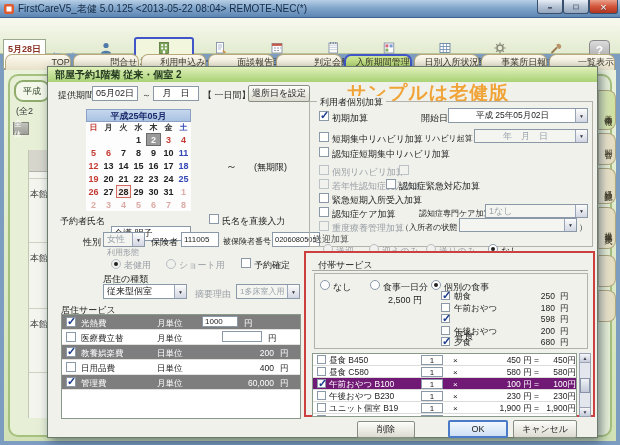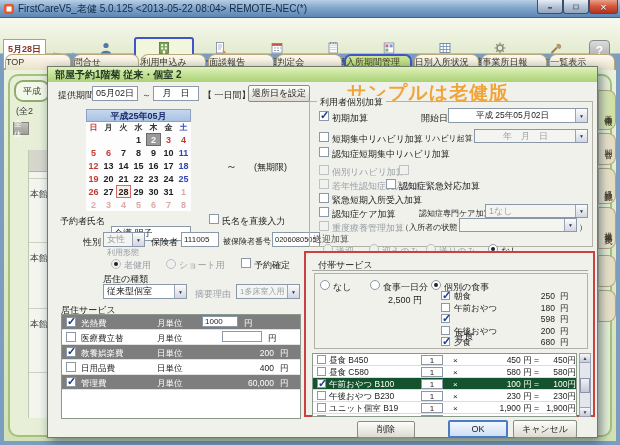--- a/index.html
+++ b/index.html
@@ -20,21 +20,21 @@
 .navarrow{position:absolute;top:26px;font-size:13px;font-weight:bold;color:#8aa2c6}
 .nav-back::after{content:"←"}
 .nav-fwd::after{content:"→"}
 .tbrow{position:absolute;left:78px;top:19px;width:506px;height:33px;display:flex}
 .t-btn{flex:1;display:flex;flex-direction:column;align-items:center;justify-content:center;border-radius:3px}
 .t-btn .lbl{font-size:8px;color:#333;margin-top:1px;white-space:nowrap}
 .t-btn.active{border:2px solid #4055c8;background:#f1f6dd}
 .helpbtn{position:absolute;left:589px;top:22px;width:21px;height:21px;border-radius:4px;background:linear-gradient(#dcdcdc,#a6a6a6);border:1px solid #8a8a8a;color:#fff;font-weight:bold;font-size:12px;display:flex;align-items:center;justify-content:center}
 
 .navtabs{position:absolute;left:5px;top:54px;width:610px;height:16px;display:flex;gap:2px}
-.ntab{flex:1;text-align:left;font-size:9px;line-height:14px;color:#3a3527;background:linear-gradient(#fcf9ef,#e9e2ca);border:1px solid #b8a87c;border-bottom:0;border-radius:7px 7px 0 0;white-space:nowrap;overflow:hidden}
+.ntab{flex:1;text-align:right;font-size:9px;line-height:14px;color:#3a3527;background:linear-gradient(#fcf9ef,#e9e2ca);border:1px solid #b8a87c;border-bottom:0;border-radius:7px 7px 0 0;white-space:nowrap;overflow:hidden}
 .ntab.active{background:linear-gradient(#d0e698,#a9d162);border:2px solid #4055c8;border-bottom:0;line-height:12px}
 
 .mainframe{position:absolute;left:4px;top:70px;width:612px;height:371px;background:linear-gradient(#ebf2dc,#d2e2b6)}
 .innerframe{position:absolute;left:8px;top:74px;width:604px;height:363px;border:2px solid #a6c07e;border-radius:10px;background:#e7efd7}
 
 .pill{position:absolute;left:14px;top:80px;width:36px;height:22px;border:2px solid #90ac6c;border-radius:9px;background:#f4f8ea;font-size:9px;color:#3a4c30;display:flex;align-items:center;justify-content:center}
 .bglbl{position:absolute;font-size:9px;color:#3a3a3a;white-space:nowrap}
 .bgbtn{position:absolute;left:13px;top:122px;width:16px;height:13px;background:linear-gradient(#c2c2bc,#9e9e98);border:1px solid #84847e;color:#fdfdf8;font-size:8px;display:flex;align-items:center;justify-content:center}
 .bgcol{position:absolute;left:28px;top:150px;width:26px;height:268px;background:#f3f5ee;border-left:1px solid #c0c8b2;border-right:1px solid #c0c8b2}
 .bgcol .hd{position:absolute;left:0;top:0;width:24px;height:22px;background:#d6d6cc;border-bottom:1px solid #b2b2a8}
@@ -83,21 +83,21 @@
 .rsrow{position:relative;width:100%;height:15px;border-bottom:1px solid #e2e2de;font-size:8.5px}
 .rsrow.dk{background:#7e7e7e;color:#fff}
 .rs-ck{left:4px;top:2px;width:10px;height:10px}
 .rs-name{position:absolute;left:19px;top:3px}
 .rs-unit{position:absolute;left:95px;top:3px}
 .rs-val{position:absolute;left:140px;top:3px;width:72px;text-align:right}
 .rs-yen{position:absolute;left:218px;top:3px}
 
 .itwrap{position:absolute;left:6px;top:100px;width:265px;height:64px;background:#fff;border:1px solid #8a9a8a;overflow:hidden}
 .itrow{position:relative;width:100%;height:12px;border-bottom:1px solid #dcdcd8;font-size:8.5px;background:#fff}
-.itrow.dk{background:#14532d;color:#fff}
+.itrow.dk{background:#701a75;color:#fff}
 .it-ck{left:4px;top:1px;width:9px;height:9px}
 .it-name{position:absolute;left:16px;top:1px}
 .it-qty{position:absolute;left:108px;top:1px;width:22px;height:10px;font-size:8px;text-align:center;padding:0}
 .it-x{position:absolute;left:140px;top:2px;font-size:8px}
 .it-up{position:absolute;left:152px;top:1px;width:74px;text-align:right}
 .it-tt{position:absolute;left:230px;top:1px;width:33px;text-align:right}
 
 .sbar{position:absolute;left:273px;top:100px;width:12px;height:64px;background:#e4e6ee;border:1px solid #9aa2b4}
 .sb-a{position:absolute;left:0;width:10px;height:9px;background:linear-gradient(#f6f6fa,#c6ccda);border-bottom:1px solid #9aa2b4;font-size:5px;color:#445;display:flex;align-items:center;justify-content:center}
 .sb-thumb{position:absolute;left:0;top:24px;width:10px;height:15px;background:linear-gradient(#f0f2f6,#c2c8d8);border:1px solid #8a92a8}

